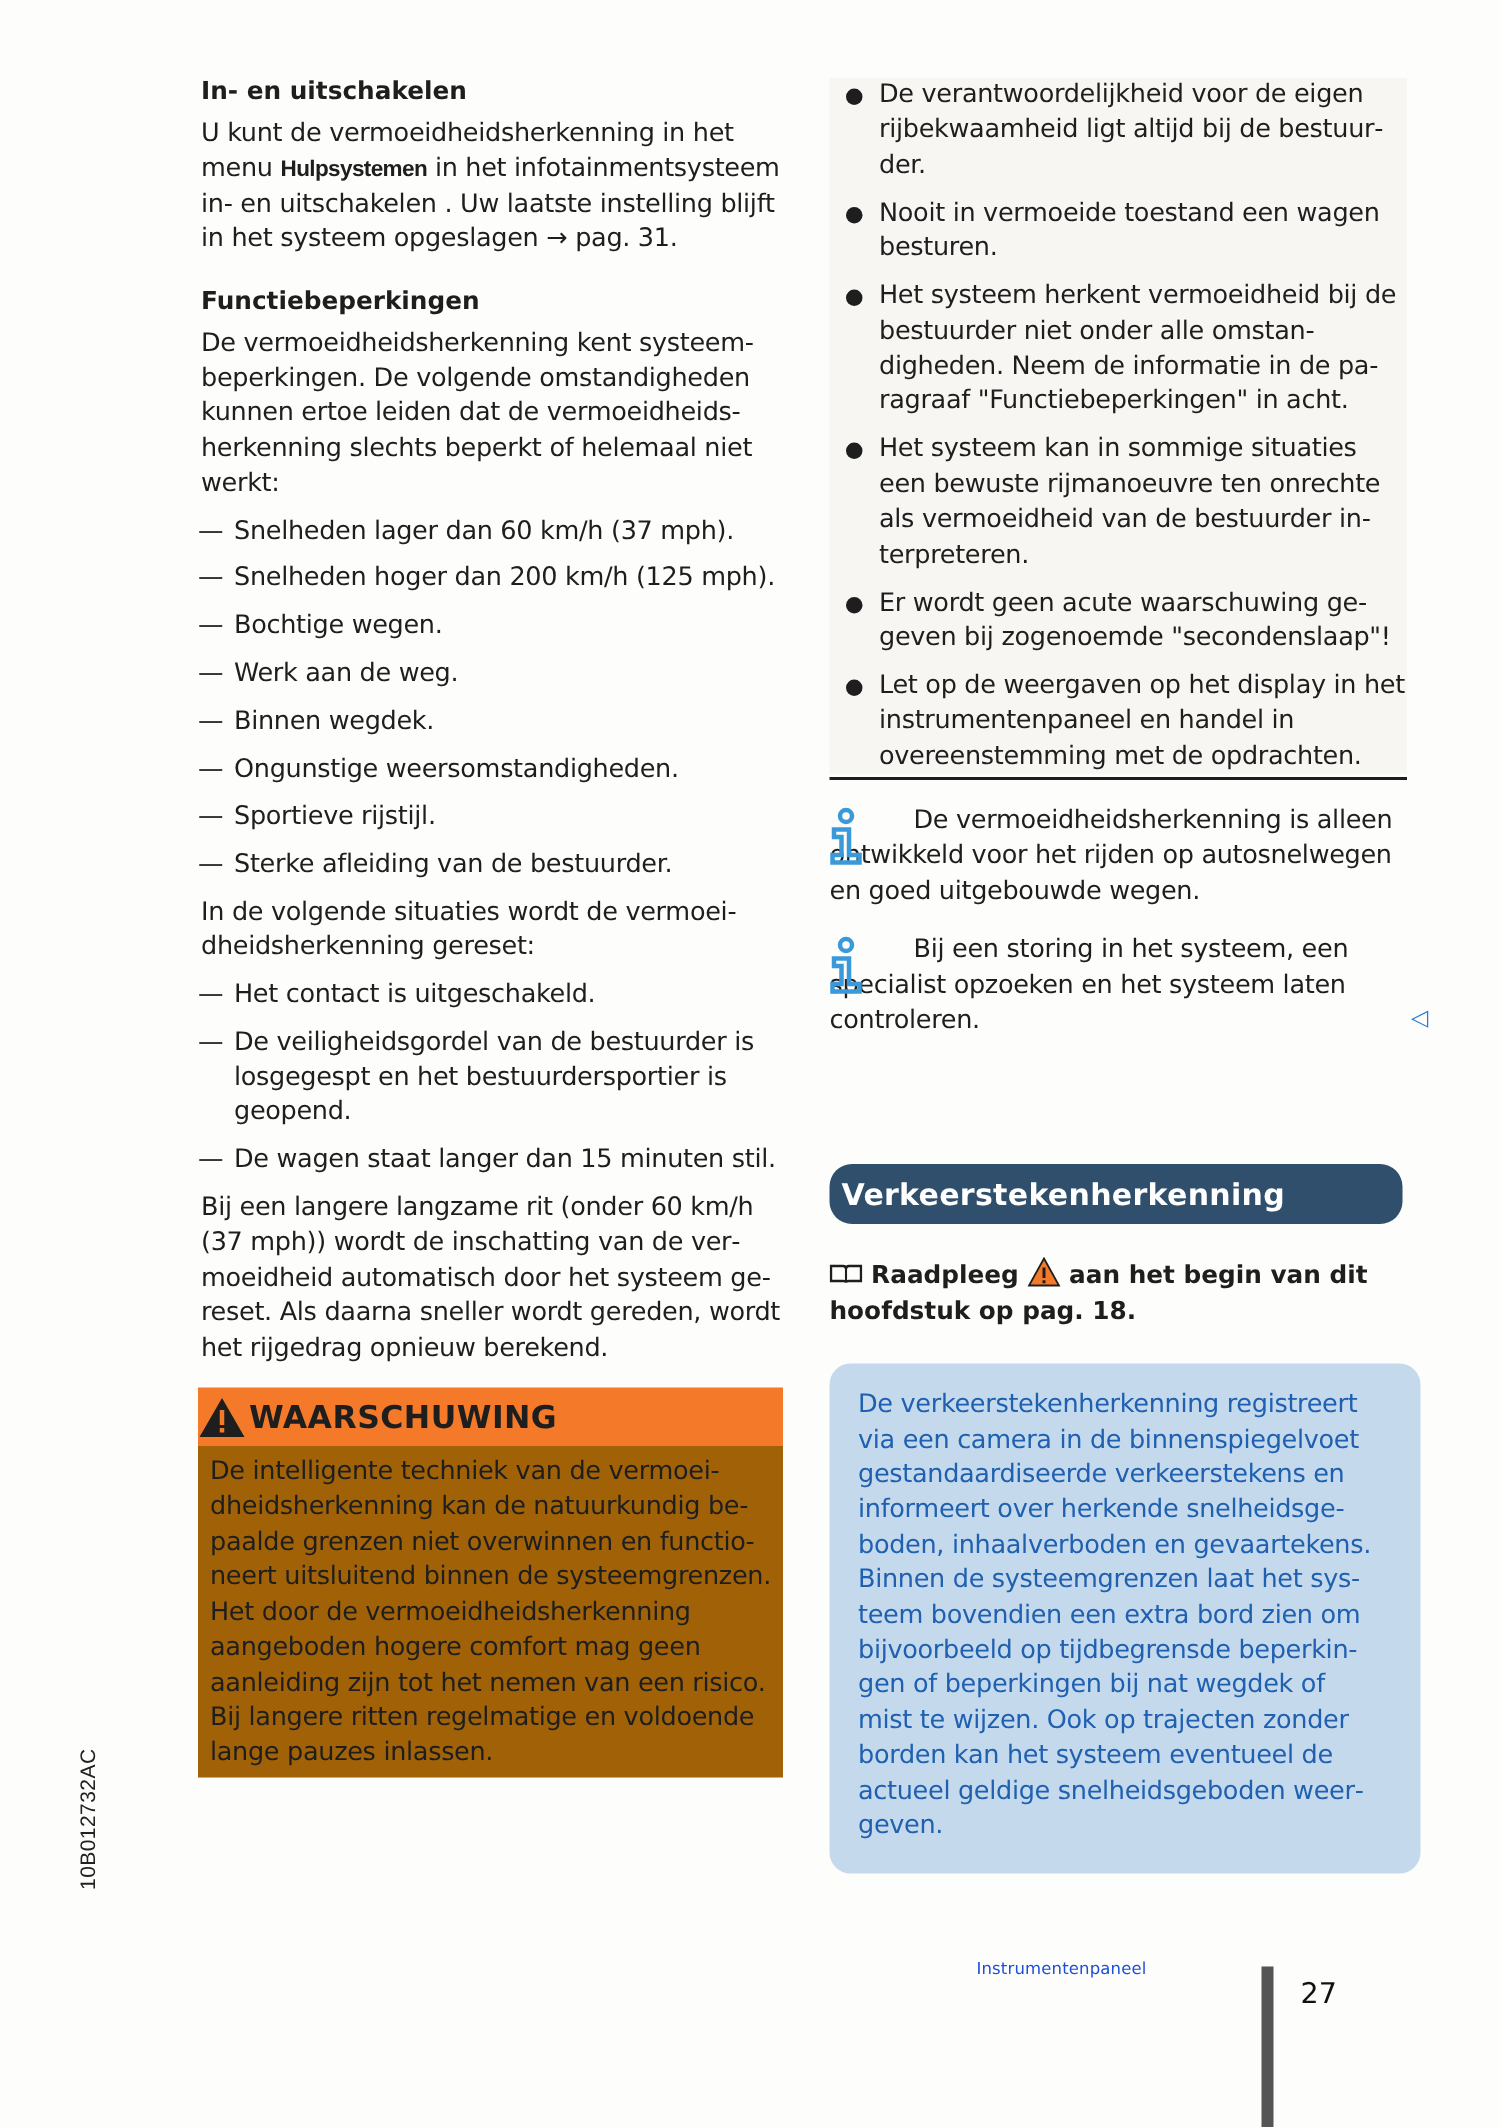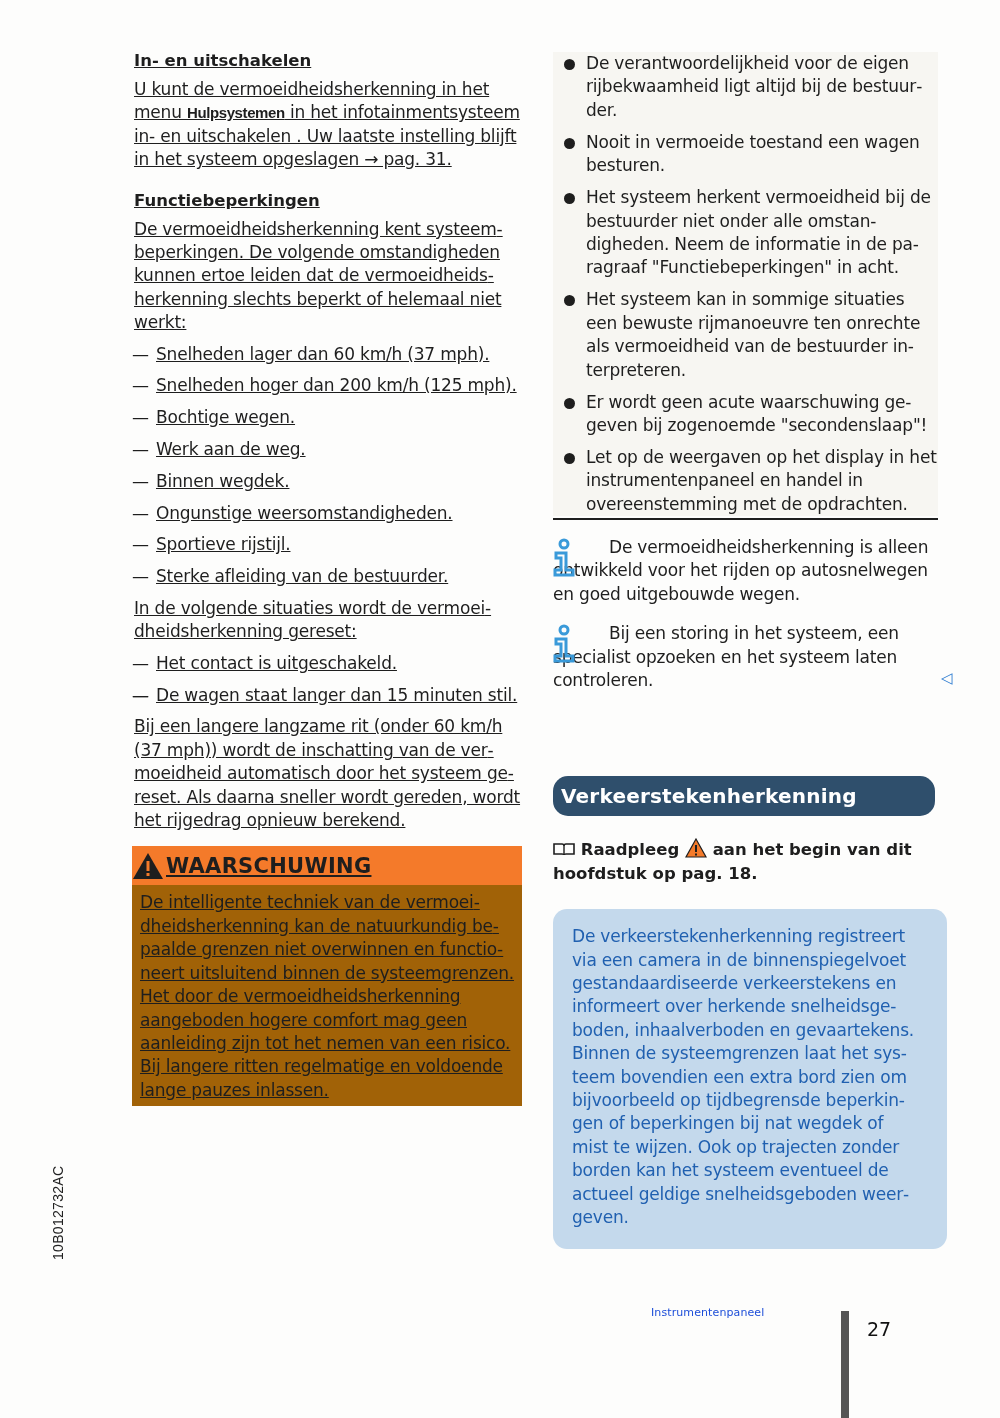--- a/index.html
+++ b/index.html
@@ -2,21 +2,21 @@
 <html><head>
 <meta charset="utf-8">
 <style>
   html, body { margin: 0; padding: 0; }
   body {
     width: 1000px; height: 1418px; position: relative; overflow: hidden;
     background: #fdfdfc;
     font-family: "DejaVu Sans", sans-serif;
     color: #1e1e1e;
   }
-  .col-left { position: absolute; left: 132px; top: 50px; width: 390px; text-decoration: underline; }
+  .col-left { position: absolute; left: 132px; top: 50px; width: 390px; }
   .col-right { position: absolute; left: 553px; top: 52px; width: 385px; }
 
   .h-sub { font-weight: bold; font-size: 16.5px; margin: 0 0 6px 2px; line-height: 22px; }
   .para { font-size: 17px; line-height: 23.4px; margin: 0 0 8px 2px; letter-spacing: -0.2px; }
   .para .menu-name { font-family: "Liberation Sans", sans-serif; font-weight: bold; font-size: 15px; letter-spacing: -0.4px; }
   .dash-list { list-style: none; margin: 0 0 8px 0; padding: 0; }
   .dash-list li { position: relative; padding-left: 24px; font-size: 17px; line-height: 23.4px; margin-bottom: 8.4px; letter-spacing: -0.2px; }
   .dash-list li .dash { position: absolute; left: 0; top: 0; }
   .gap-18 { margin-top: 18px; }
 
@@ -76,21 +76,21 @@
     <li><span class="dash">—</span><span>Bochtige wegen.</span></li>
     <li><span class="dash">—</span><span>Werk aan de weg.</span></li>
     <li><span class="dash">—</span><span>Binnen wegdek.</span></li>
     <li><span class="dash">—</span><span>Ongunstige weersomstandigheden.</span></li>
     <li><span class="dash">—</span><span>Sportieve rijstijl.</span></li>
     <li><span class="dash">—</span><span>Sterke afleiding van de bestuurder.</span></li>
   </ul>
   <p class="para">In de volgende situaties wordt de vermoei­dheidsherkenning gereset:</p>
   <ul class="dash-list">
     <li><span class="dash">—</span><span>Het contact is uitgeschakeld.</span></li>
-    <li><span class="dash">—</span></li>
+    <li><span class="dash">—</span><span>De veiligheidsgordel van de bestuurder is losgegespt en het bestuurdersportier is geopend.</span></li>
     <li><span class="dash">—</span><span>De wagen staat langer dan 15 minuten stil.</span></li>
   </ul>
   <p class="para">Bij een langere langzame rit (onder 60 km/h (37 mph)) wordt de inschatting van de ver­moeidheid automatisch door het systeem ge­reset. Als daarna sneller wordt gereden, wordt het rijgedrag opnieuw berekend.</p>
 
   <div class="warning">
     <div class="warning-head">
       <svg viewBox="0 0 32 30">
         <polygon points="16,2 31,28 1,28" fill="#1e1e1e"></polygon>
         <rect x="14.5" y="10" width="3" height="10" fill="#f47a2a"></rect>
         <rect x="14.5" y="22" width="3" height="3" fill="#f47a2a"></rect>

